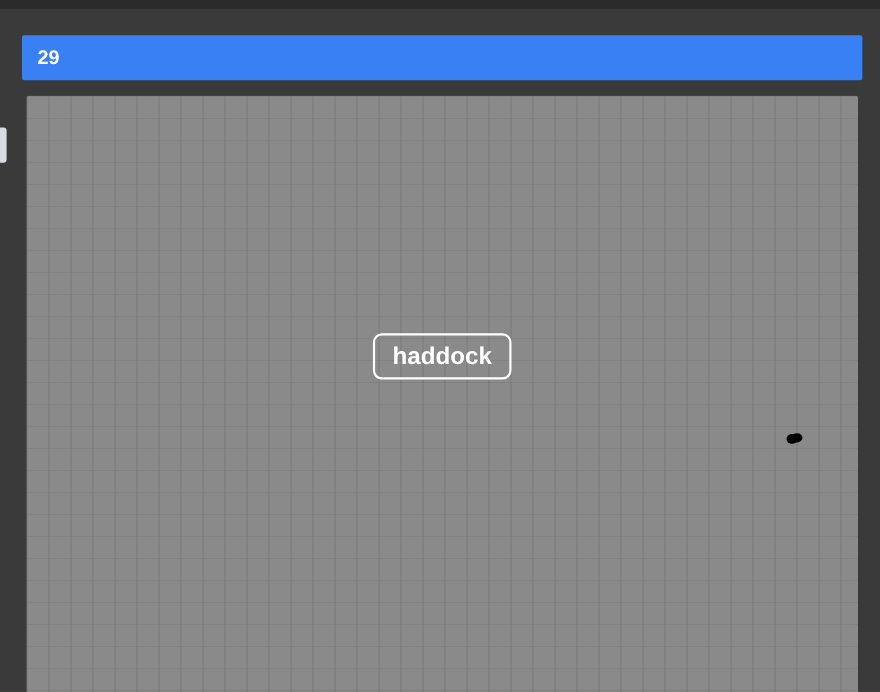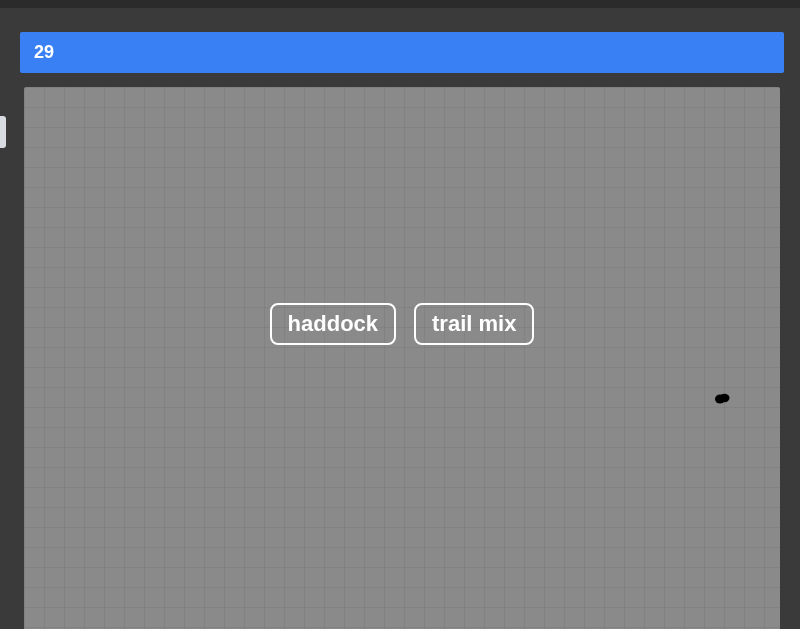--- a/index.html
+++ b/index.html
@@ -98,23 +98,20 @@
     <span>29</span>
   </div>
 
   <div class="stage-container">
     <div class="stage">
 
       <div class="button-row">
         <button class="word-button">
           <span>haddock</span>
         </button>
-        <button class="word-button">
-          <span>trail mix</span>
-        </button>
       </div>
 
       <div class="sprite">
         <svg width="16" height="11" viewBox="0 0 16 11">
           <ellipse cx="6" cy="6" rx="5" ry="4.5" fill="#000"></ellipse>
           <ellipse cx="10.5" cy="5" rx="5" ry="4.2" fill="#000"></ellipse>
         </svg>
       </div>
 
     </div>

